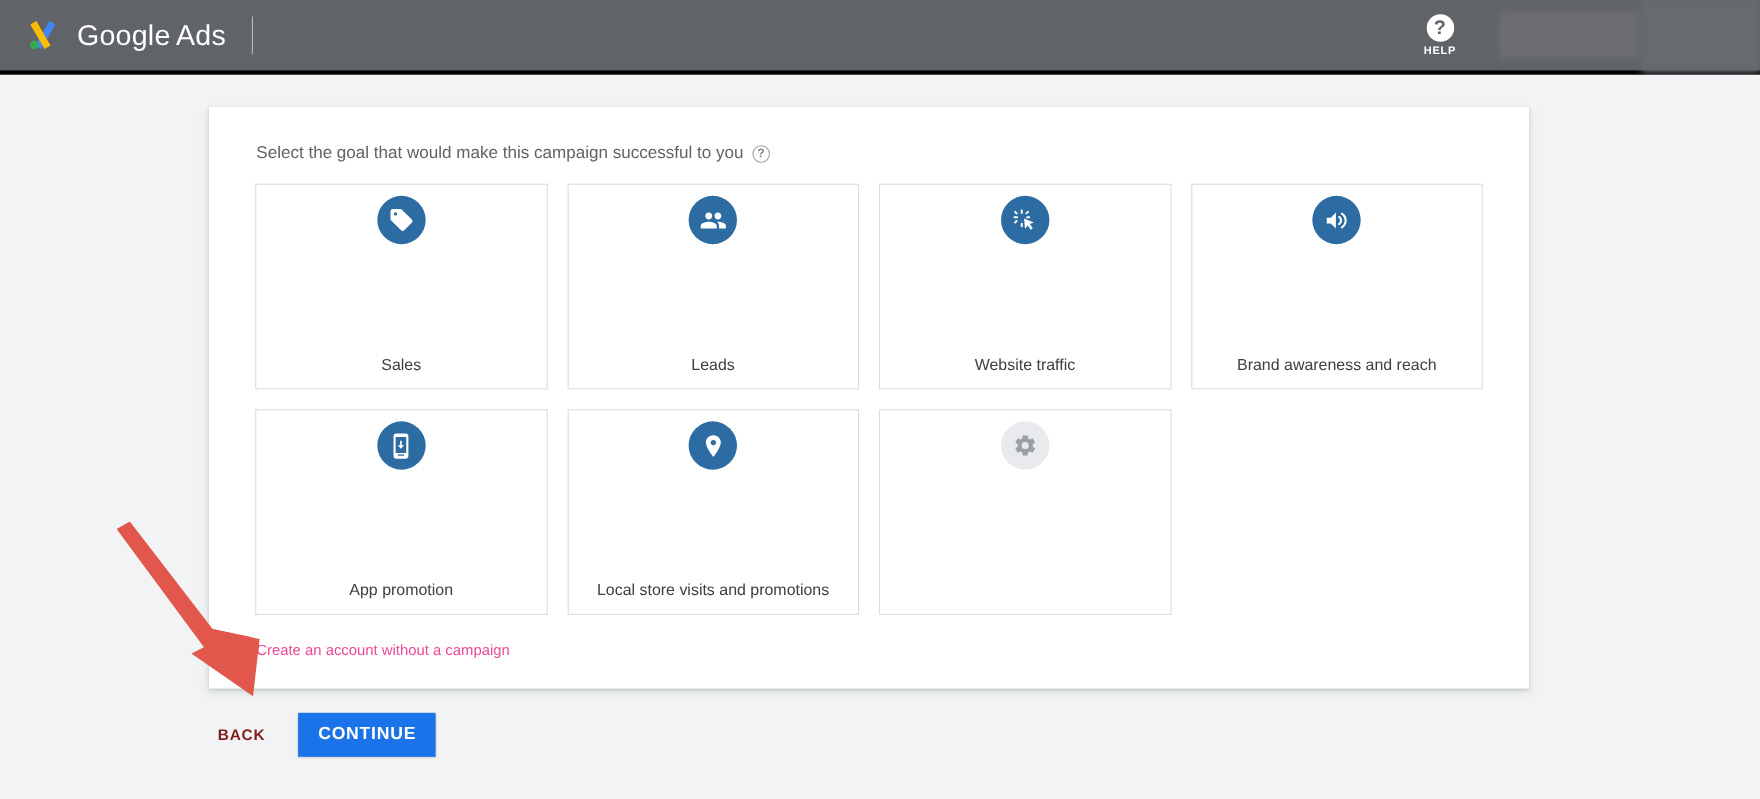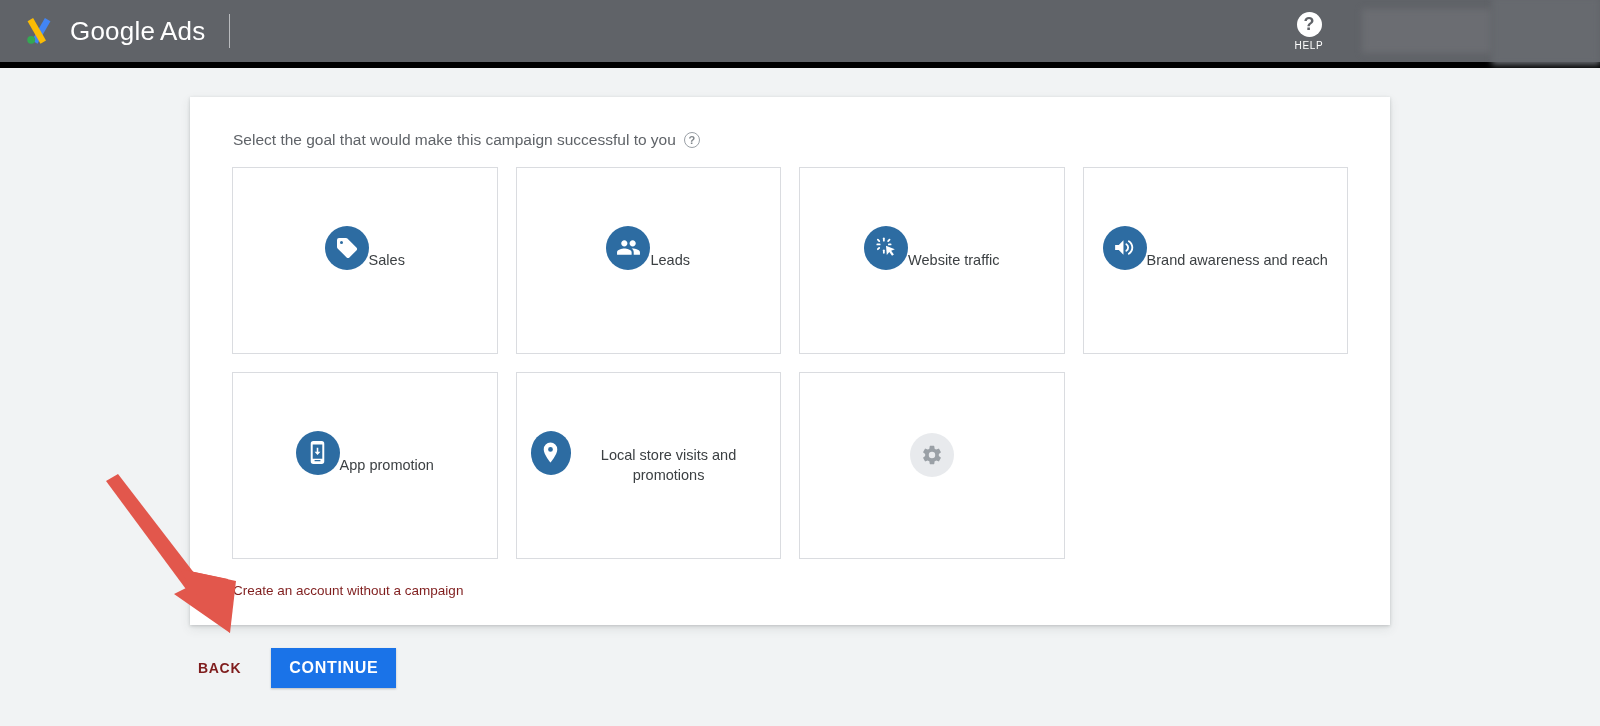--- a/index.html
+++ b/index.html
@@ -18,21 +18,21 @@
   }
 
   
   .appbar {
     position: relative;
     height: 68px;
     background: #606368;
     display: flex;
     align-items: center;
     padding: 0 0 0 22px;
-    border-bottom: 6px solid #000000;
+    border-bottom: 4px solid #000000;
   }
 
   .brand {
     display: flex;
     align-items: center;
     gap: 14px;
   }
 
   .ads-logo {
     width: 34px;
@@ -92,21 +92,21 @@
     font-size: 18px;
     font-weight: 700;
     line-height: 1;
   }
 
   .help-label {
     margin-top: 3px;
     font-size: 10px;
     letter-spacing: 0.7px;
     color: #ffffff;
-    font-weight: 400;
+    font-weight: 700;
   }
 
   .redacted-a {
     width: 130px;
     height: 44px;
     margin-left: 18px;
     background: #6b6d72;
     filter: blur(3px);
   }
   .redacted-b {
@@ -164,23 +164,23 @@
     grid-template-columns: repeat(4, 1fr);
     gap: 18px;
     row-gap: 18px;
   }
 
   .goal-tile {
     border: 1px solid #dadce0;
     background: #ffffff;
     height: 187px;
     display: flex;
-    flex-direction: row;
-    align-items: center;
-    justify-content: center;
+    flex-direction: column;
+    align-items: center;
+    justify-content: space-between;
     cursor: pointer;
     padding: 10px 14px;
     transition: background .1s;
   }
 
   .goal-icon-circle {
     width: 44px;
     height: 44px;
     border-radius: 50%;
     background: #2d6ca2;
@@ -203,21 +203,21 @@
     line-height: 1.35;
     max-width: 215px;
   }
   .goal-tile.muted .goal-label { color: #3c4043; }
 
   .no-campaign-link {
     display: inline-block;
     margin-top: 24px;
     margin-left: 1px;
     font-size: 13.5px;
-    color: #7f1d1d;
+    color: #ec4899;
     text-decoration: none;
     cursor: pointer;
   }
 
   
   .actions {
     position: absolute;
     left: 190px;
     top: 580px;
     display: flex;

